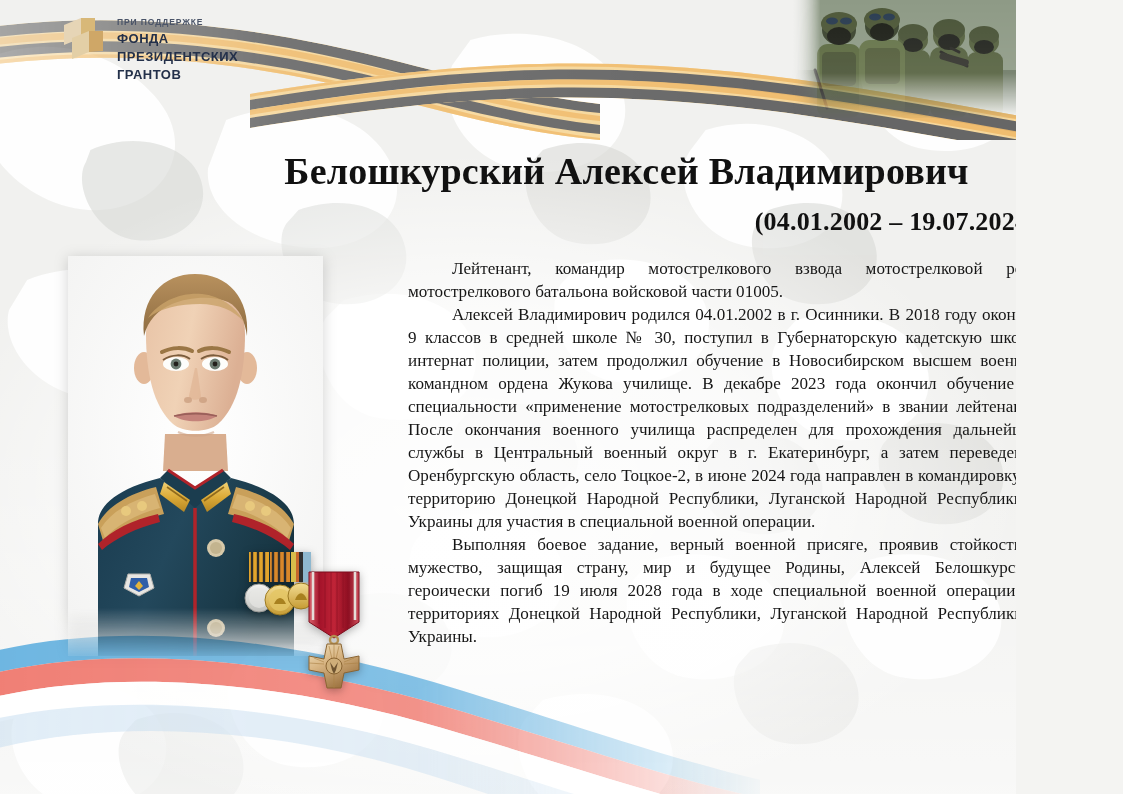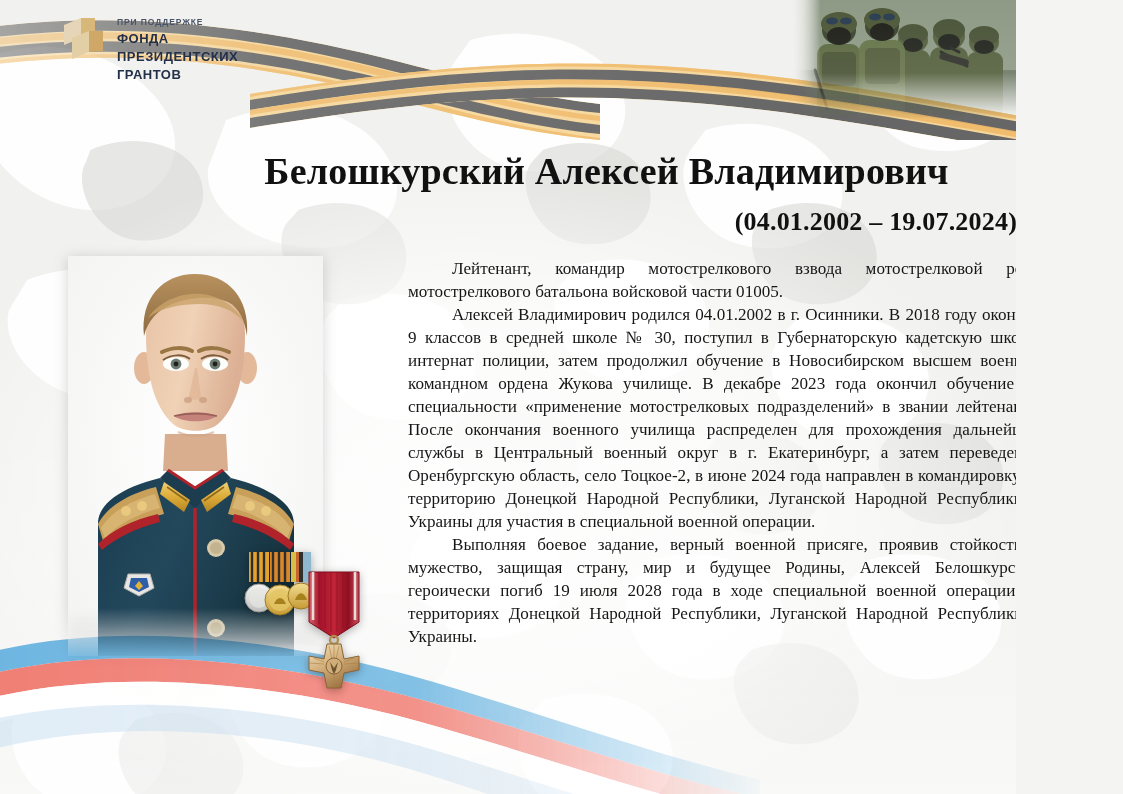--- a/index.html
+++ b/index.html
@@ -34,21 +34,21 @@
   .logo-mark{width:44px;height:48px;flex:0 0 auto;}
   .logo-text{padding-top:3px;font-family:"Liberation Sans",sans-serif;color:#23304a;}
   .logo-kicker{font-size:8.5px;letter-spacing:.9px;font-weight:600;color:#4a5468;margin-bottom:3px;}
   .logo-main{font-size:13px;font-weight:700;letter-spacing:.5px;line-height:1.38;text-transform:uppercase;}
 
   
   .soldiers{position:absolute;right:0;top:0;width:225px;height:118px;z-index:5;overflow:hidden;}
   .soldiers svg{display:block;}
 
   
-  .title-block{position:absolute;left:184px;top:150px;width:845px;z-index:7;text-align:right;}
+  .title-block{position:absolute;left:204px;top:150px;width:845px;z-index:7;text-align:right;}
   .person-name{
     font-size:38px;font-weight:700;color:#111;letter-spacing:.2px;
     line-height:1.12;white-space:nowrap;text-align:center;
   }
   .person-dates{
     margin-top:14px;font-size:26px;font-weight:700;color:#111;letter-spacing:.2px;
     padding-right:12px;
   }
 
   

